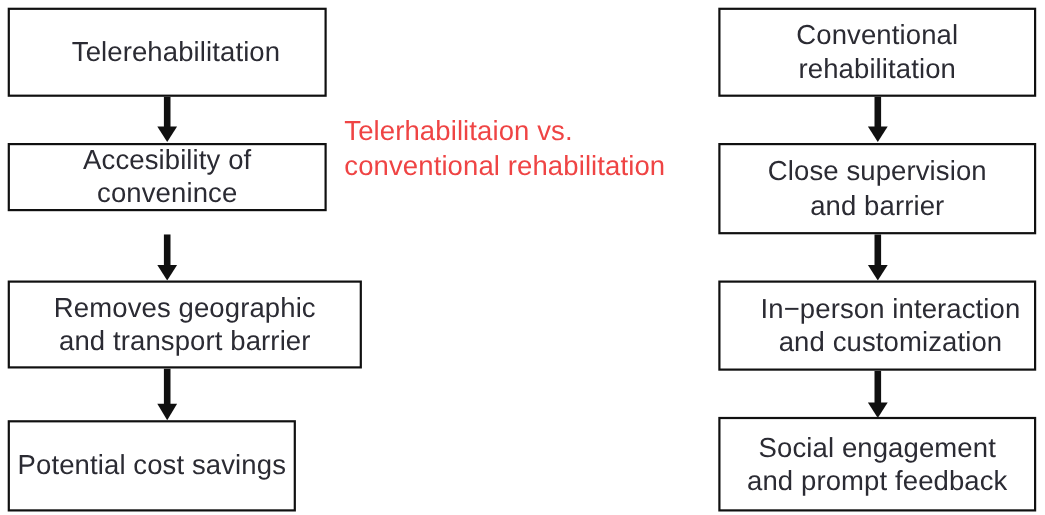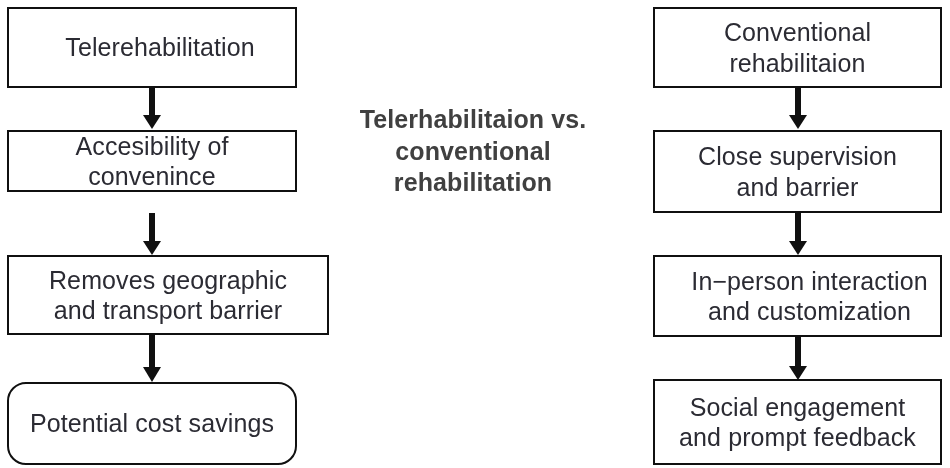--- a/index.html
+++ b/index.html
@@ -35,27 +35,26 @@
     font-weight: 400;
     white-space: pre-line;
     padding: 0 6px;
   }
   .arrow {
     position: absolute;
     display: block;
   }
   .center-note {
     position: absolute;
-    color: #404040;
+    color: #ef4444;
     font-size: 25px;
     line-height: 1.26;
     letter-spacing: 0.1px;
     white-space: pre-line;
-    text-align: center;
-    font-weight: bold;
+    text-align: left;
   }
   .col-left .node-label { font-size: 25px; }
   .col-right .node-label { font-size: 25px; }
 </style>
 </head>
 <body>
 
 <div id="canvas">
 
   <div class="col-left">
@@ -82,33 +81,33 @@
     <div class="node-box" style="left:7px; top:255px; width:322px; height:80px;">
       <span class="node-label">Removes geographic
 and transport barrier</span>
     </div>
 
     <svg class="arrow" style="left:141px; top:335px;" width="22" height="48" viewBox="0 0 22 48">
       <rect x="8" y="0" width="6" height="34" fill="#101010"></rect>
       <polygon points="2,32 20,32 11,47" fill="#101010"></polygon>
     </svg>
 
-    <div class="node-box" style="left:7px; top:382px; width:290px; height:83px;border-radius:19px;">
+    <div class="node-box" style="left:7px; top:382px; width:262px; height:83px;">
       <span class="node-label">Potential cost savings</span>
     </div>
   </div>
 
   <div class="center-note" style="left:313px; top:104px; width:320px;">Telerhabilitaion vs.
 conventional rehabilitation</div>
 
   <div class="col-right">
 
     <div class="node-box" style="left:653px; top:7px; width:289px; height:81px;">
       <span class="node-label">Conventional
-rehabilitaion</span>
+rehabilitation</span>
     </div>
 
     <svg class="arrow" style="left:787px; top:88px;" width="22" height="42" viewBox="0 0 22 42">
       <rect x="8" y="0" width="6" height="29" fill="#101010"></rect>
       <polygon points="2,27 20,27 11,41" fill="#101010"></polygon>
     </svg>
 
     <div class="node-box" style="left:653px; top:130px; width:289px; height:83px;">
       <span class="node-label">Close supervision
 and barrier</span>

